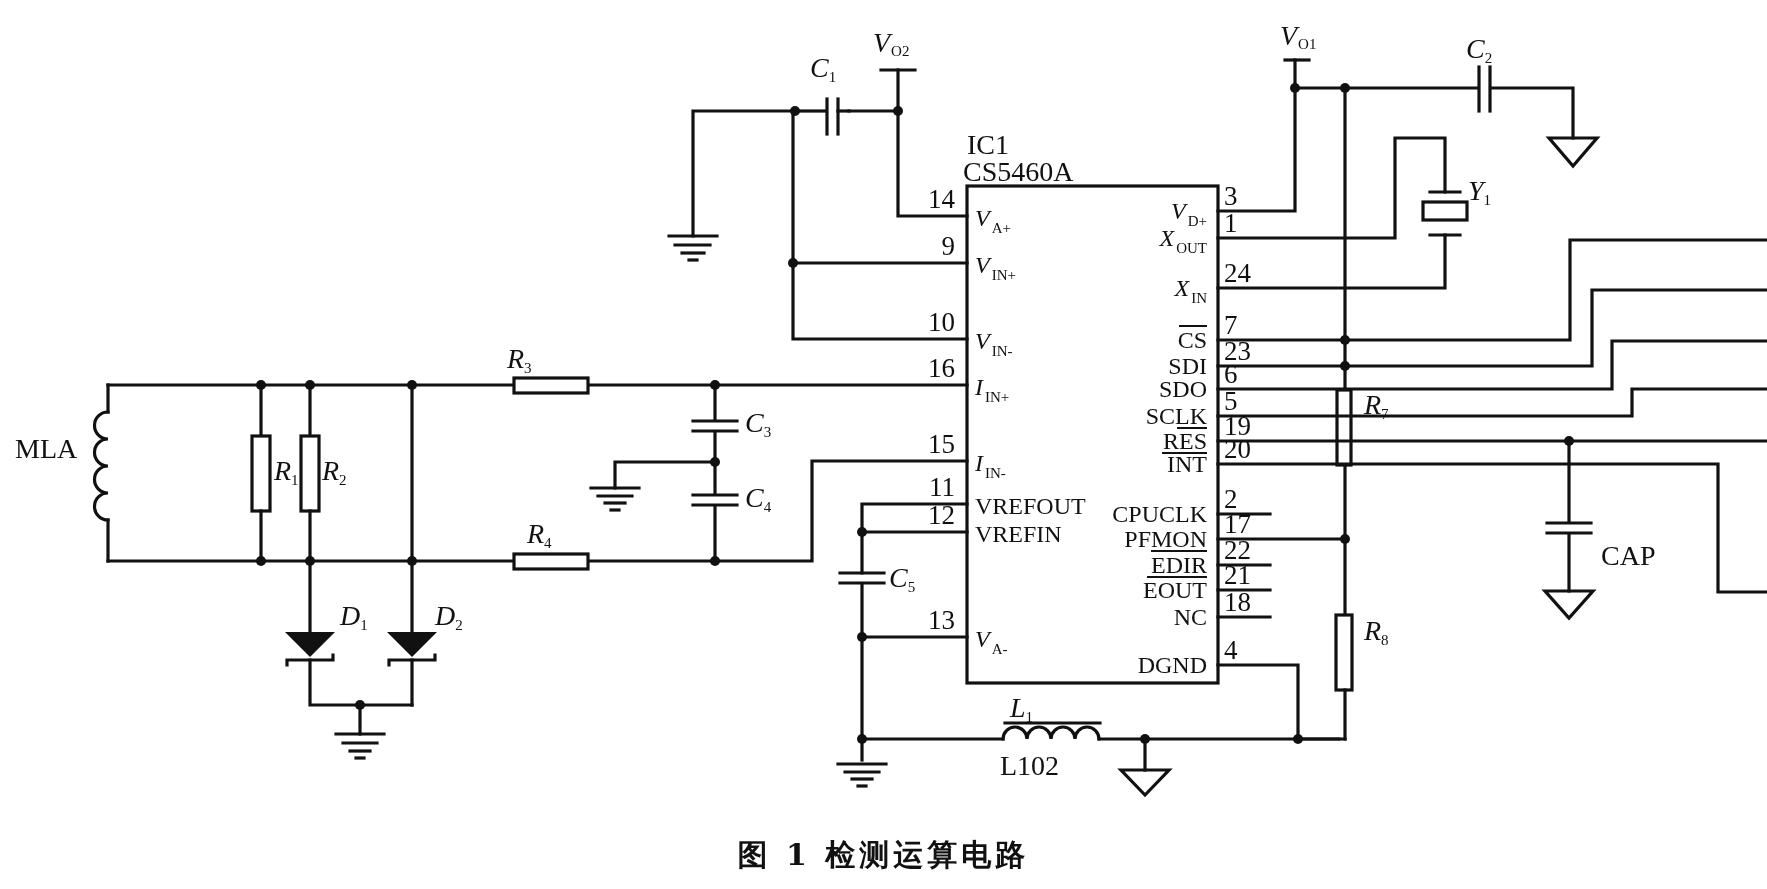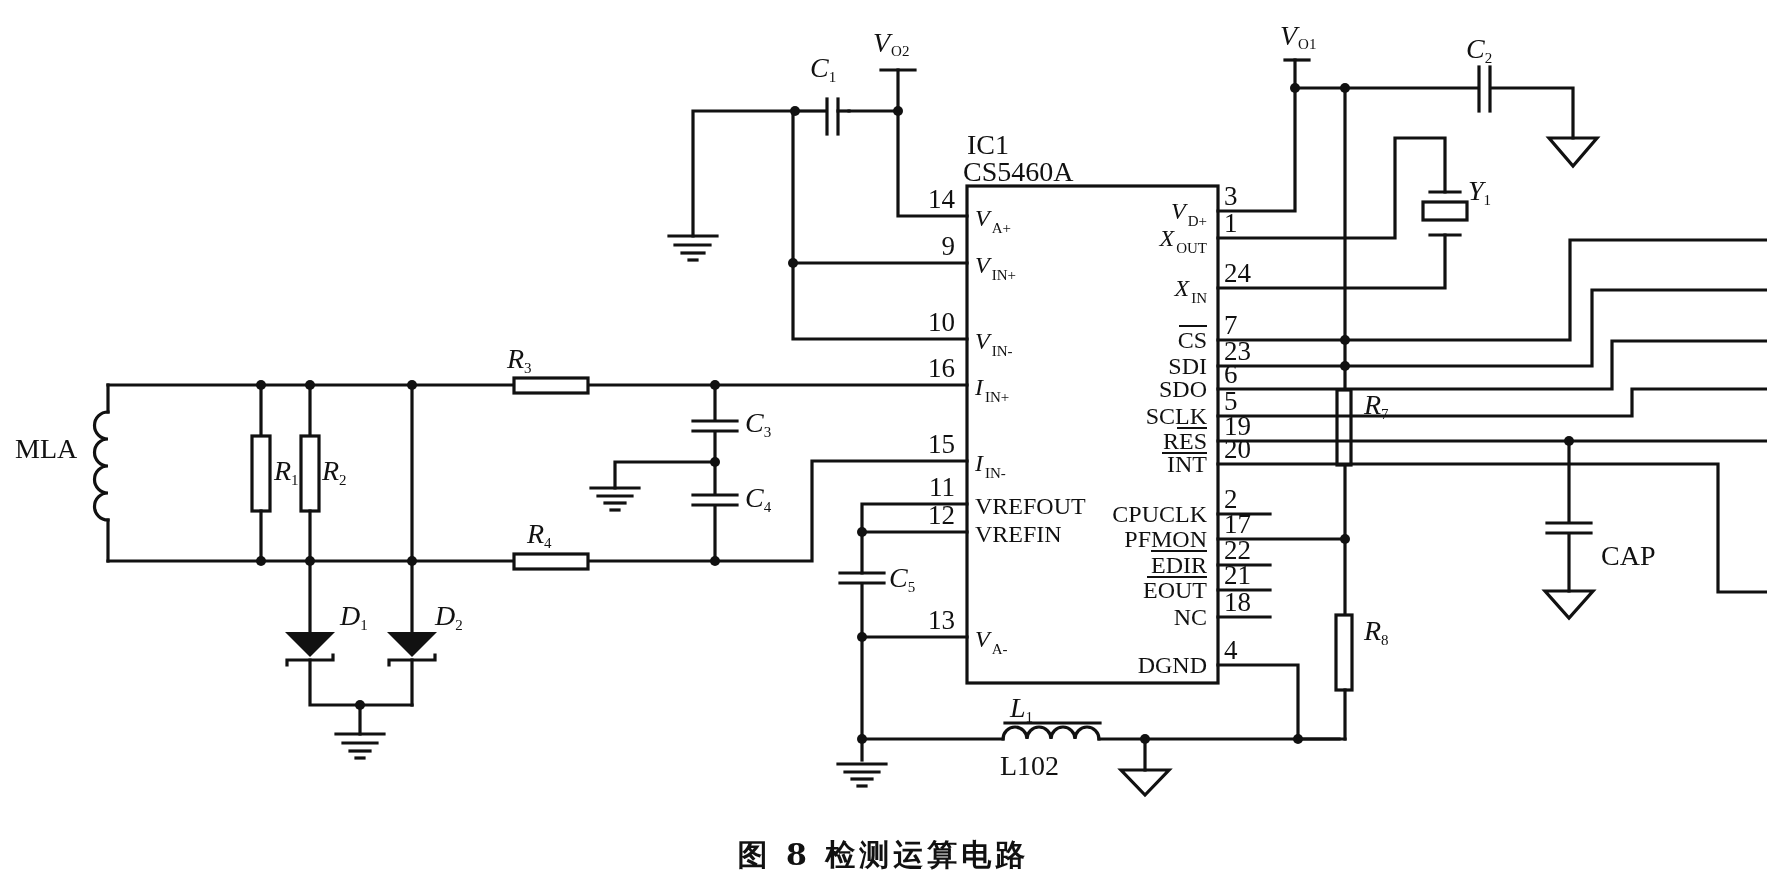--- a/index.html
+++ b/index.html
@@ -329,13 +329,13 @@
     <line class="w" x1="1218" y1="539" x2="1345" y2="539"></line>
     <circle class="dot" cx="1345" cy="539" r="5"></circle>
 
     <line class="w" x1="1218" y1="514" x2="1270" y2="514"></line>
     <line class="w" x1="1218" y1="565" x2="1270" y2="565"></line>
     <line class="w" x1="1218" y1="590" x2="1270" y2="590"></line>
     <line class="w" x1="1218" y1="617" x2="1270" y2="617"></line>
   </g>
 </svg>
 
-<div class="caption">图 8   检测运算电路</div>
+<div class="caption">图 1   检测运算电路</div>
 
 </body></html>

